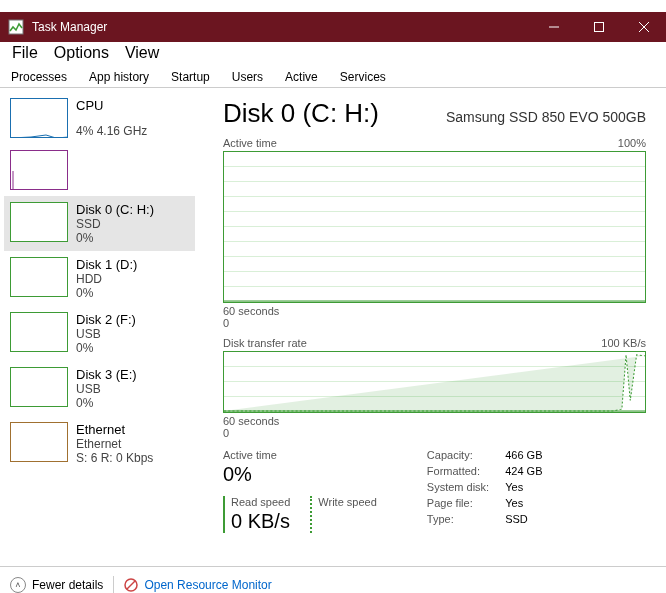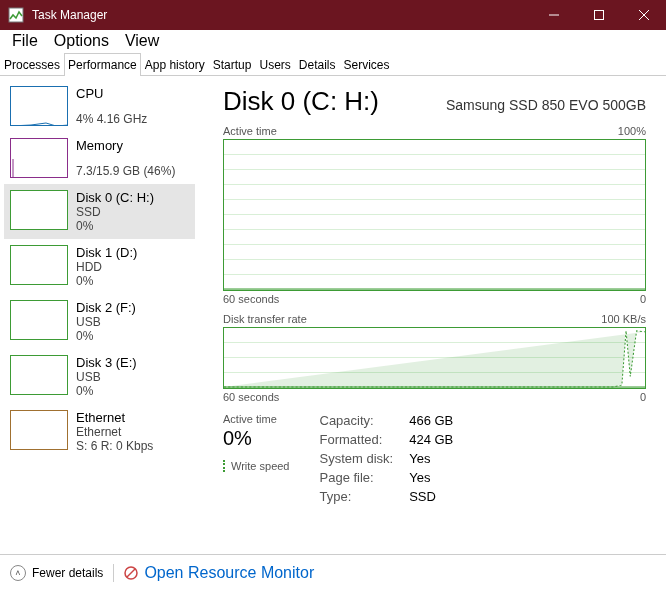--- a/index.html
+++ b/index.html
@@ -1,26 +1,26 @@
 <!DOCTYPE html>
 <html><head>
 <meta charset="utf-8">
 <style>
 * { box-sizing: border-box; margin: 0; padding: 0; font-family: "Segoe UI", Arial, sans-serif; }
 body { width: 666px; height: 593px; background: #fff; overflow: hidden; font-size: 12px; color: #000; }
-.titlebar { height: 30px; background: #6b1520; color: #fff; display: flex; align-items: center; }
+.titlebar { height: 30px; background: #6b1520; color: #fff; display: flex; align-items: center; margin-top: 12px; }
 .titlebar .ticon { width: 16px; height: 16px; margin: 0 8px; display: inline-block; }
 .titlebar .ticon svg { display: block; }
 .titlebar .ttitle { flex: 1; font-size: 12px; }
 .winbtn { width: 45px; height: 30px; display:flex; align-items:center; justify-content:center; color:#fff; }
 .winbtn svg { stroke: #fff; }
 .menubar { height: 22px; display: flex; align-items: center; padding: 0 4px; border-bottom: 1px solid transparent; }
 .menuitem { padding: 2px 8px; font-size: 16px; }
 .tabbar { display:flex; border-bottom: 1px solid #ccc; position: relative; }
-.tab { padding: 4px 3px; font-size: 12px; border: 1px solid transparent; border-bottom: none; position: relative; top: 1px; }
+.tab { padding: 4px 10px; font-size: 12px; border: 1px solid transparent; border-bottom: none; position: relative; top: 1px; }
 .tab.active { border-color: #ccc; background: #fff; }
 .content { display:flex; height: calc(593px - 30px - 22px - 27px - 36px); position: relative; }
 .sidebar { width: 195px; overflow-y: auto; padding: 4px 0 4px 4px; position: relative; }
 .sidebar::-webkit-scrollbar { width: 16px; }
 .sidebar::-webkit-scrollbar-track { background: #f0f0f0; }
 .sidebar::-webkit-scrollbar-thumb { background: #c0c0c0; }
 .side-item { display:flex; padding: 6px; gap: 8px; }
 .side-item.selected { background: #e5e5e5; }
 .thumb { width: 58px; height: 40px; border: 1px solid; position: relative; background:#fff; flex-shrink:0; }
 .thumb.cpu { border-color: #1a6fb0; }
@@ -36,35 +36,35 @@
 .head h1 { font-size: 26px; font-weight: 400; }
 .head .model { font-size: 14px; color:#333; }
 .chart-label { display:flex; justify-content: space-between; font-size: 11px; color:#555; margin-bottom: 2px; }
 .chart { border: 1px solid #3d9b35; height: 152px; position: relative; background:
   repeating-linear-gradient(to bottom, transparent 0, transparent 14px, #d9efd7 14px, #d9efd7 15px);
 }
 .chart.small { height: 62px; background:
   repeating-linear-gradient(to bottom, transparent 0, transparent 14px, #d9efd7 14px, #d9efd7 15px);
 }
 .chart svg { position:absolute; left:0; top:0; width:100%; height:100%; }
-.chart-bottom { display:flex; justify-content: space-between; font-size: 11px; color:#555; margin: 2px 0 8px; }
+.chart-bottom { display:flex; justify-content: space-between; font-size: 11px; color:#555; margin: 2px 0 8px; flex-direction: column; }
 .stats { display:flex; gap: 30px; margin-top: 10px; }
 .statcol { display:flex; flex-direction:column; gap: 10px; }
 .stat { font-size: 11px; color:#555; }
 .stat .big { font-size: 20px; color:#000; margin-top:2px; }
 .stat.btop { border-left: 2px solid; padding-left: 6px; }
 .stat.read { border-color: #3d9b35; }
 .stat.write { border-left: 2px dotted #3d9b35; padding-left:6px; }
-.kvblock { font-size: 13px; color:#555; display:grid; grid-template-columns: auto auto; column-gap: 16px; row-gap: 4px; align-content: start; }
+.kvblock { font-size: 11px; color:#555; display:grid; grid-template-columns: auto auto; column-gap: 16px; row-gap: 4px; align-content: start; margin-left: 20px; }
 .kvblock .v { color:#000; }
 .footer { height: 36px; border-top: 1px solid #ccc; display:flex; align-items:center; padding: 0 10px; gap: 10px; }
 .footer .fewer { display:flex; align-items:center; gap:6px; font-size:12px; }
 .footer .circle { width:16px; height:16px; border:1px solid #888; border-radius:50%; display:flex; align-items:center; justify-content:center; font-size:9px; color:#555; }
 .footer .sep { width:1px; height:18px; background:#ccc; }
-.footer .link { color:#0066cc; font-size:16px; display:flex; align-items:center; gap:6px; }
+.footer .link { color:#0066cc; font-size:12px; display:flex; align-items:center; gap:6px; }
 .rmicon { width:14px; height:14px; }
 </style>
 </head>
 <body>
 
 <div class="titlebar">
   <span class="ticon">
     <svg viewBox="0 0 16 16">
         <rect x="1" y="1" width="14" height="14" fill="#fff" stroke="#777"></rect>
         <polyline points="2,12 5,8 8,11 11,5 14,9" fill="none" stroke="#3d9b35" stroke-width="1.5"></polyline>
@@ -90,25 +90,24 @@
 </div>
 
 <div class="menubar">
   <div class="menuitem"><span>File</span></div>
   <div class="menuitem"><span>Options</span></div>
   <div class="menuitem"><span>View</span></div>
 </div>
 
 <div class="tabbar">
   <div class="tab">Processes</div>
-  <div class="tab active">Performance</div>
   <div class="tab">App history</div>
   <div class="tab">Startup</div>
   <div class="tab">Users</div>
-  <div class="tab">Details</div>
+  <div class="tab">Active</div>
   <div class="tab">Services</div>
 </div>
 
 <div class="content">
   <div class="sidebar">
 
     <div class="side-item">
       <div class="thumb cpu">
           <svg class="spark">
             <polyline points="0,39 20,38 35,36 45,39 58,38" fill="none" stroke="#1a6fb0" stroke-width="1"></polyline>
@@ -119,24 +118,20 @@
         <div class="sline">4% 4.16 GHz</div>
       </div>
     </div>
 
     <div class="side-item">
       <div class="thumb mem">
           <svg class="spark">
             <line x1="2" y1="20" x2="2" y2="40" stroke="#8a2d8a" stroke-width="1"></line>
           </svg>
         </div>
-      <div class="side-info">
-        <div class="stitle">Memory</div>
-        <div class="sline">7.3/15.9 GB (46%)</div>
-      </div>
     </div>
 
     <div class="side-item selected">
       <div class="thumb disk"></div>
       <div class="side-info">
         <div class="stitle">Disk 0 (C: H:)</div>
         <div class="sline">SSD</div>
         <div class="sline">0%</div>
       </div>
     </div>
@@ -215,20 +210,24 @@
 
     <div class="stats">
       <div class="statcol">
         <div style="display:flex; gap:20px;">
           <div class="stat">
             <div>Active time</div>
             <div class="big">0%</div>
           </div>
         </div>
         <div style="display:flex; gap:20px;">
+          <div class="stat btop read">
+            <div>Read speed</div>
+            <div class="big">0 KB/s</div>
+          </div>
           <div class="stat write">
             <div>Write speed</div>
           </div>
         </div>
       </div>
       <div class="kvblock">
         <span>Capacity:</span>
           <span class="v">466 GB</span>
         <span>Formatted:</span>
           <span class="v">424 GB</span>

